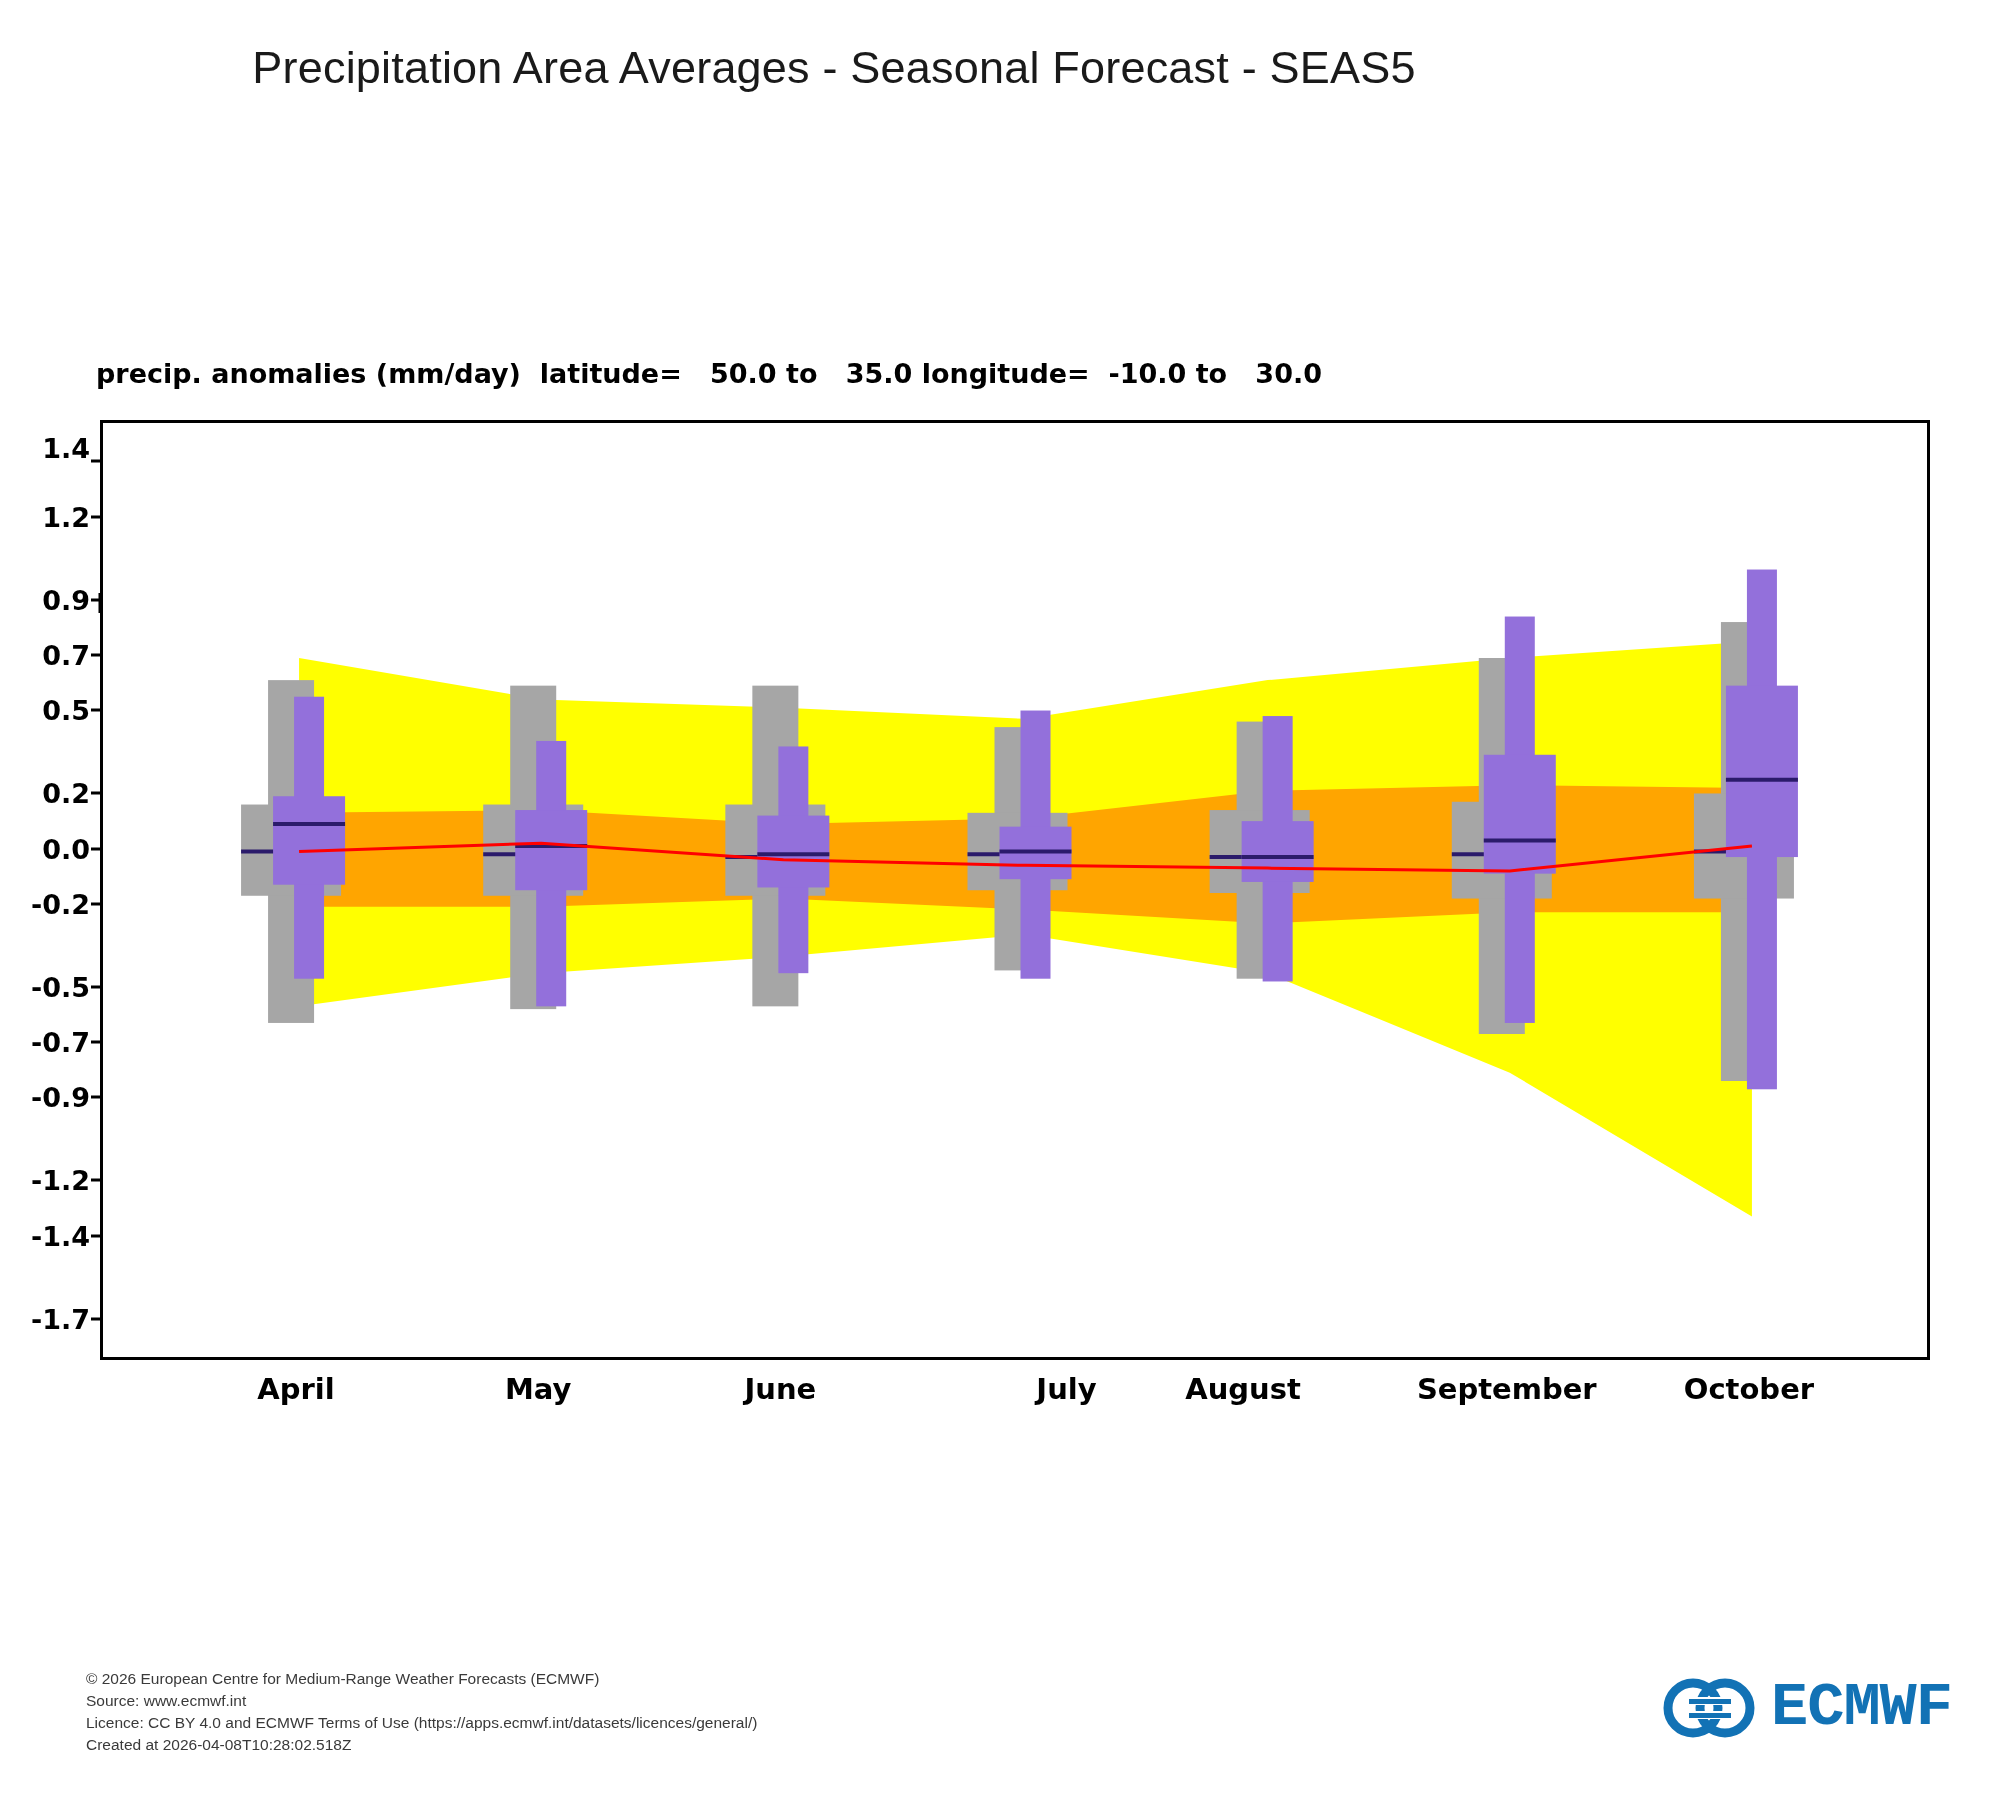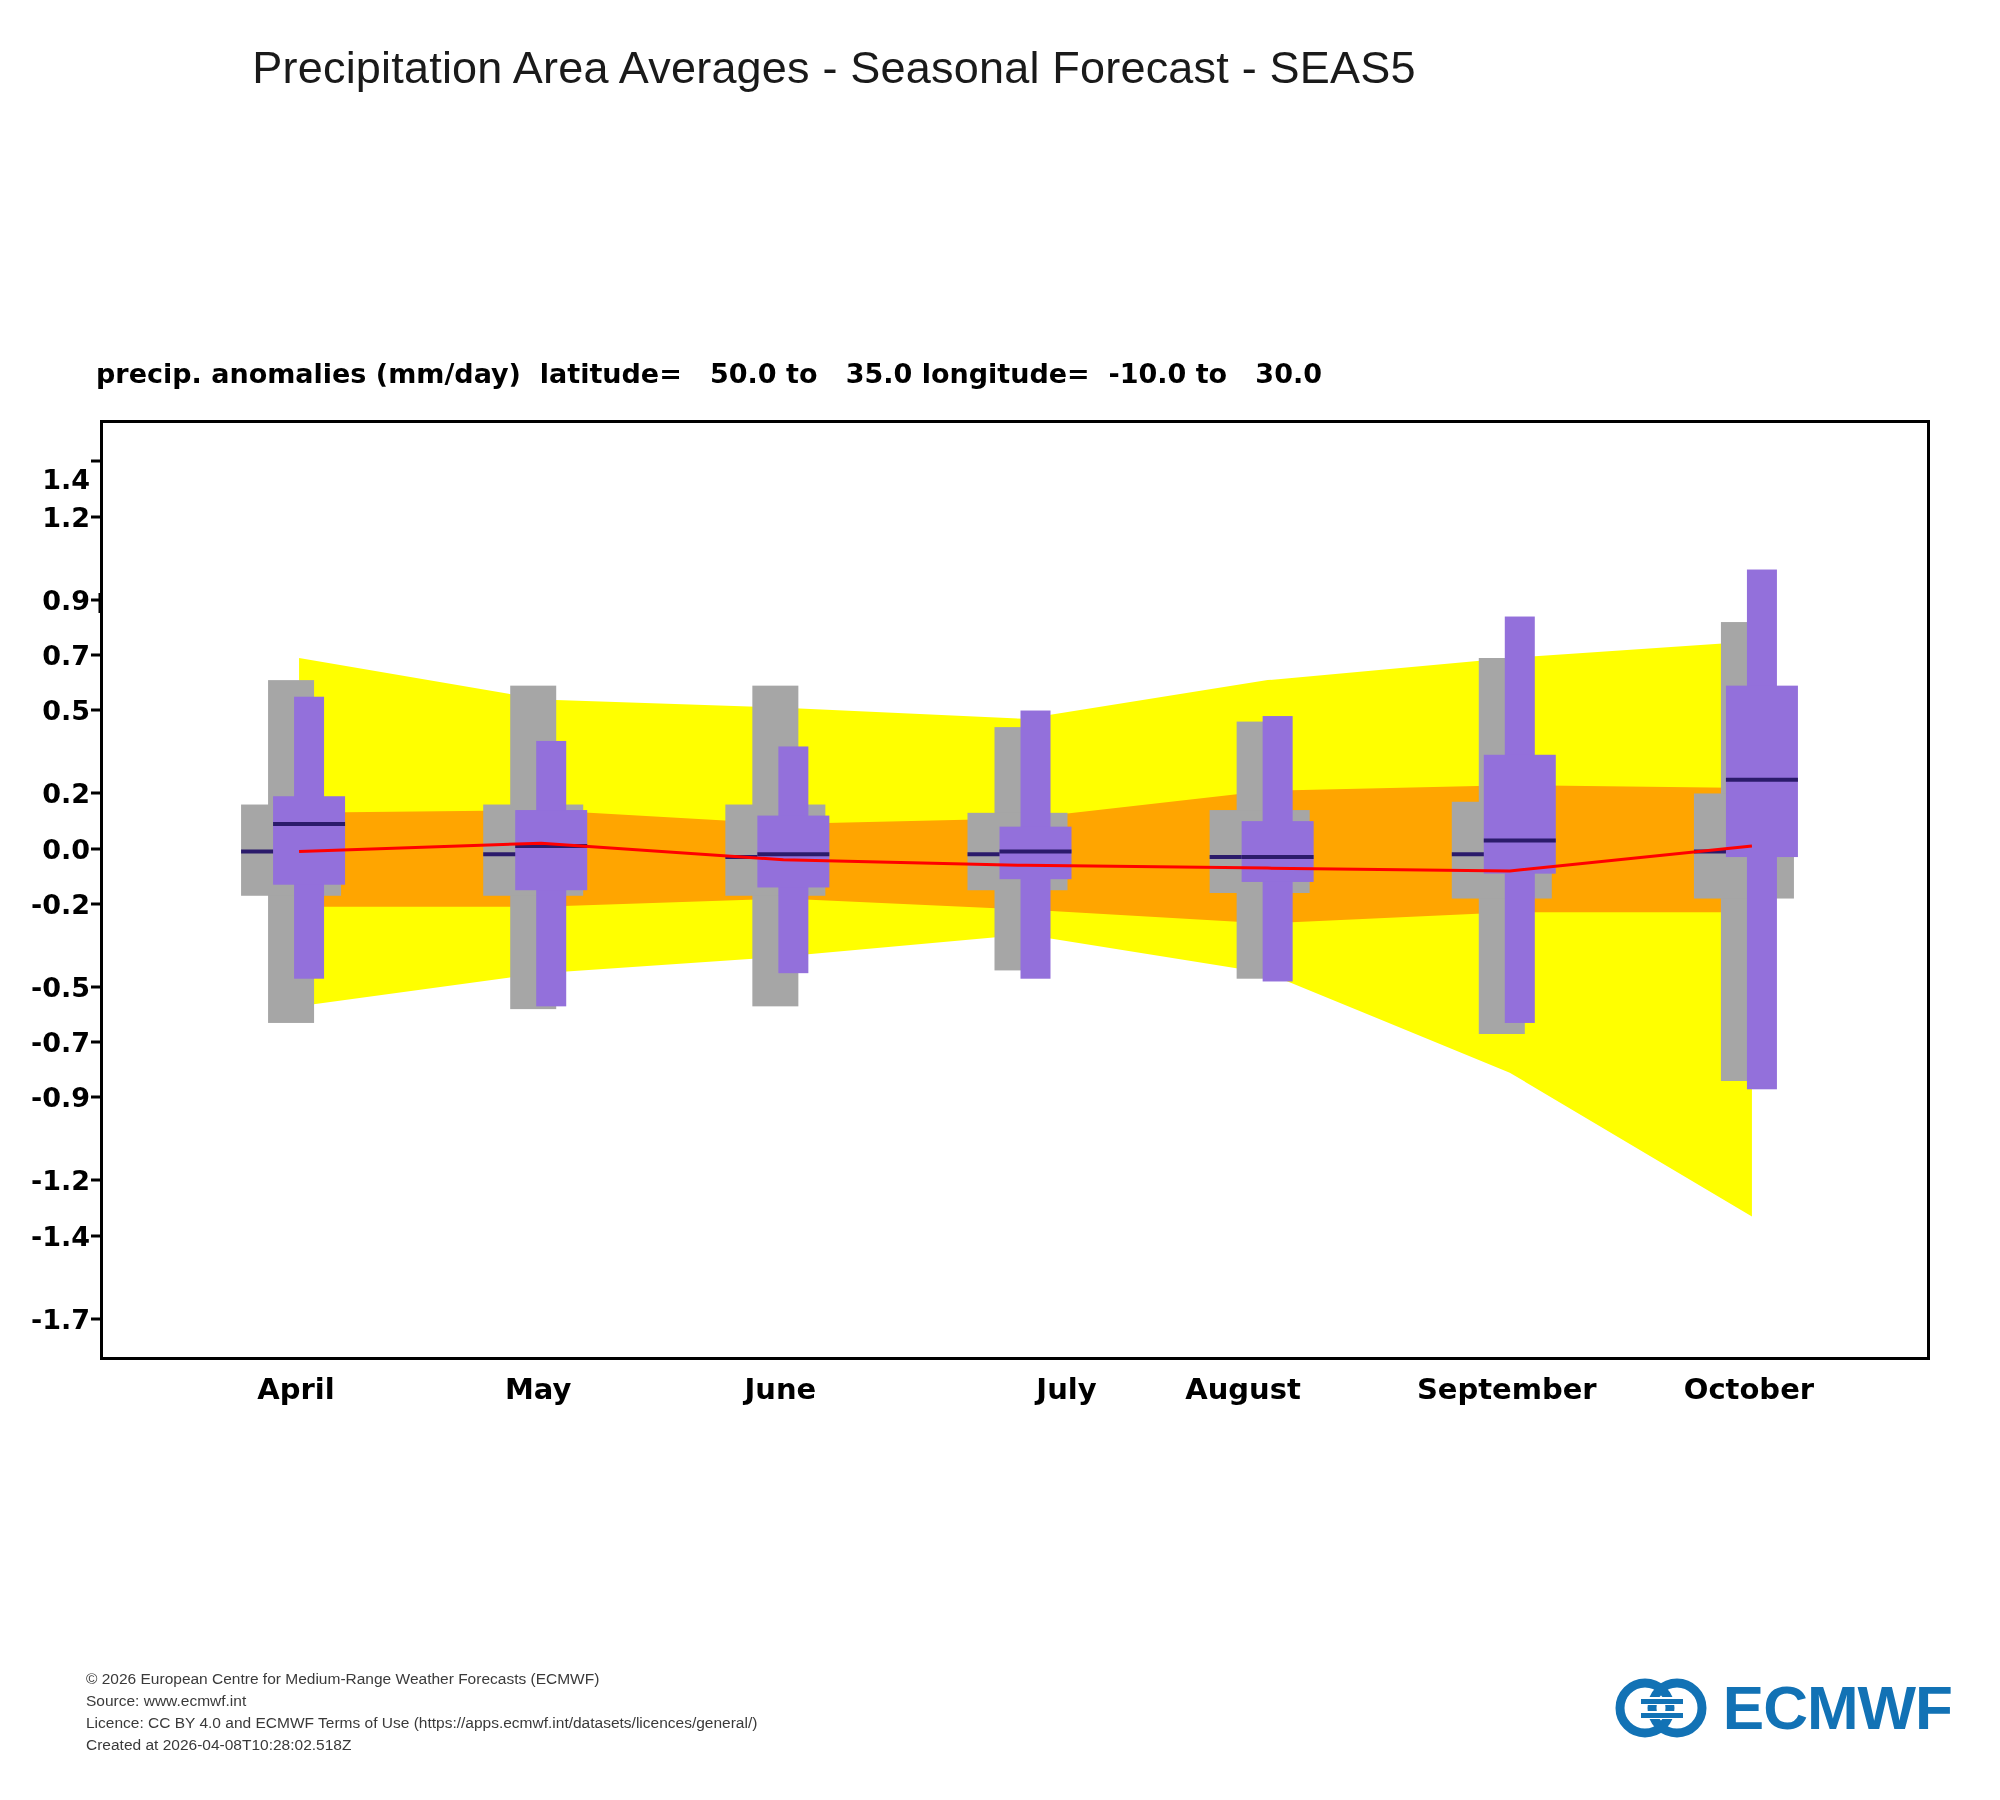--- a/index.html
+++ b/index.html
@@ -114,40 +114,40 @@
   }
   #ecmwf-logo {
     position: absolute;
     right: 48px;
     top: 1672px;
     display: flex;
     align-items: center;
     gap: 12px;
   }
   #ecmwf-logo .logo-text {
-    font-family: Liberation Sans, sans-serif;
+    font-family: Liberation Mono, monospace;
     font-weight: bold;
     font-size: 62px;
     color: #1272b5;
     letter-spacing: -1px;
   }
 </style>
 </head>
 <body>
 
 <div id="page-title">Precipitation Area Averages - Seasonal Forecast - SEAS5</div>
 
 <div id="header-block">
   <div>precip. anomalies (mm/day)  latitude=   50.0 to   35.0 longitude=  -10.0 to   30.0</div>
   <div> Forecast initial date: 20260401</div>
   <div>Ensemble size: Forecast=51 Model climate=600 Analysis climate=22   Climate period: 1993-2016</div>
 </div>
 
 <div id="ytick-col">
-    <div class="ytick-label" style="top: 59px;">1.4</div>
+    <div class="ytick-label" style="top: 28px;">1.4</div>
     <div class="ytick-mark" style="top: 41.4706px;"></div>
     <div class="ytick-label" style="top: 96.7647px;">1.2</div>
     <div class="ytick-mark" style="top: 96.7647px;"></div>
     <div class="ytick-label" style="top: 179.706px;">0.9</div>
     <div class="ytick-mark" style="top: 179.706px;"></div>
     <div class="ytick-label" style="top: 235px; margin-left: 31px;">0.7</div>
     <div class="ytick-mark" style="top: 235px;"></div>
     <div class="ytick-label" style="top: 290.294px;">0.5</div>
     <div class="ytick-mark" style="top: 290.294px;"></div>
     <div class="ytick-label" style="top: 373.235px;">0.2</div>

